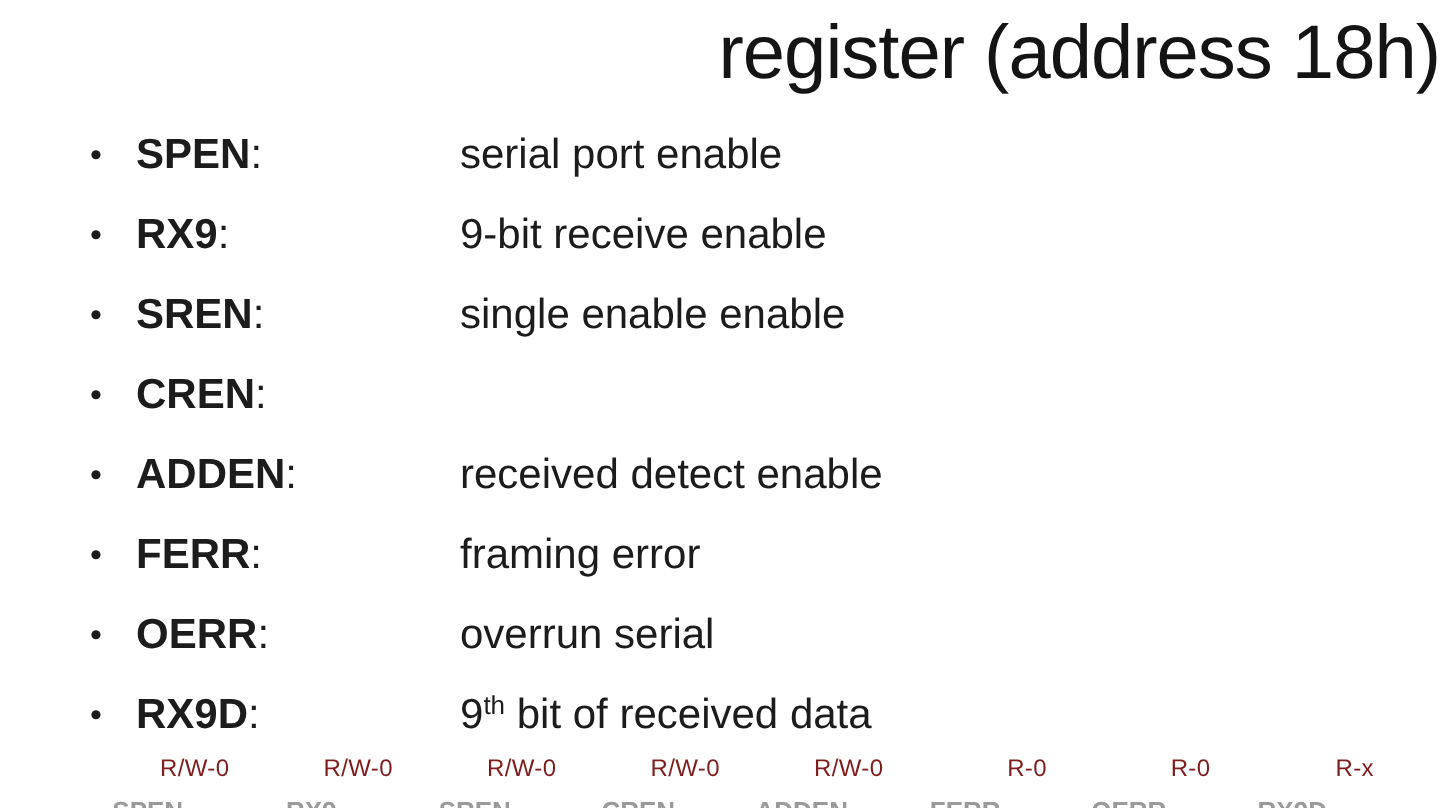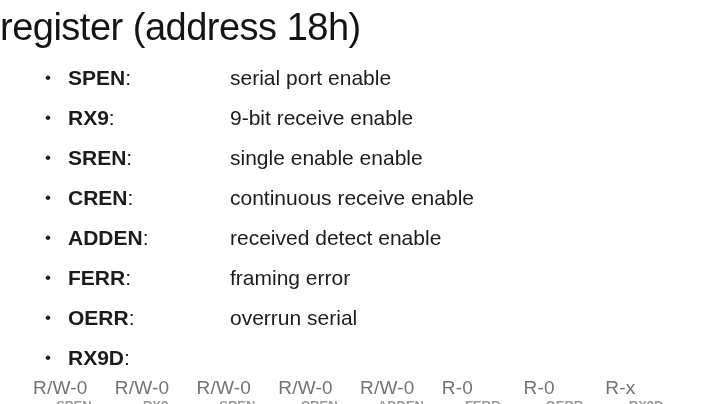--- a/index.html
+++ b/index.html
@@ -8,21 +8,21 @@
     background:#ffffff;
     font-family:"Liberation Sans", sans-serif;
     position:relative;
     overflow:hidden;
     color:#1c1c1c;
   }
   .title {
     position:absolute;
     top:0; left:0; right:0;
     height:54px;
-    text-align:left;
+    text-align:right;
     font-size:38px;
     line-height:54px;
     letter-spacing:-0.5px;
     color:#141414;
     white-space:nowrap;
   }
   .bullets {
     position:absolute;
     top:58px; left:45px; right:8px;
   }
@@ -52,23 +52,23 @@
     position:relative;
     top:-7px;
   }
   .access-row {
     position:absolute;
     top:377px; left:33px; right:33px;
     display:flex;
   }
   .access-cell {
     flex:1;
-    text-align:left;
-    font-size:19px;
-    color:#737373;
+    text-align:right;
+    font-size:12px;
+    color:#7f1d1d;
     letter-spacing:0.2px;
   }
   .clipped-row {
     position:absolute;
     top:399px; left:33px; right:33px;
     height:5px;
     overflow:hidden;
     display:flex;
   }
   .clipped-cell {
@@ -102,21 +102,20 @@
 
   <div class="bullet-row">
     <span class="dot">•</span>
     <span class="term"><b>SREN</b><span class="colon">:</span></span>
     <span class="desc"><span>single enable enable</span><span class="sup"></span><span></span></span>
   </div>
 
   <div class="bullet-row">
     <span class="dot">•</span>
     <span class="term"><b>CREN</b><span class="colon">:</span></span>
-    <span class="desc"><span>continuous receive enable</span><span class="sup"></span><span></span></span>
   </div>
 
   <div class="bullet-row">
     <span class="dot">•</span>
     <span class="term"><b>ADDEN</b><span class="colon">:</span></span>
     <span class="desc"><span>received detect enable</span><span class="sup"></span><span></span></span>
   </div>
 
   <div class="bullet-row">
     <span class="dot">•</span>
@@ -126,20 +125,21 @@
 
   <div class="bullet-row">
     <span class="dot">•</span>
     <span class="term"><b>OERR</b><span class="colon">:</span></span>
     <span class="desc"><span>overrun serial</span><span class="sup"></span><span></span></span>
   </div>
 
   <div class="bullet-row">
     <span class="dot">•</span>
     <span class="term"><b>RX9D</b><span class="colon">:</span></span>
+    <span class="desc"><span>9</span><span class="sup">th</span><span> bit of received data</span></span>
   </div>
 </div>
 
   <div class="access-row" id="accessRow">
       <span class="access-cell">R/W-0</span>
       <span class="access-cell">R/W-0</span>
       <span class="access-cell">R/W-0</span>
       <span class="access-cell">R/W-0</span>
       <span class="access-cell">R/W-0</span>
       <span class="access-cell">R-0</span>

